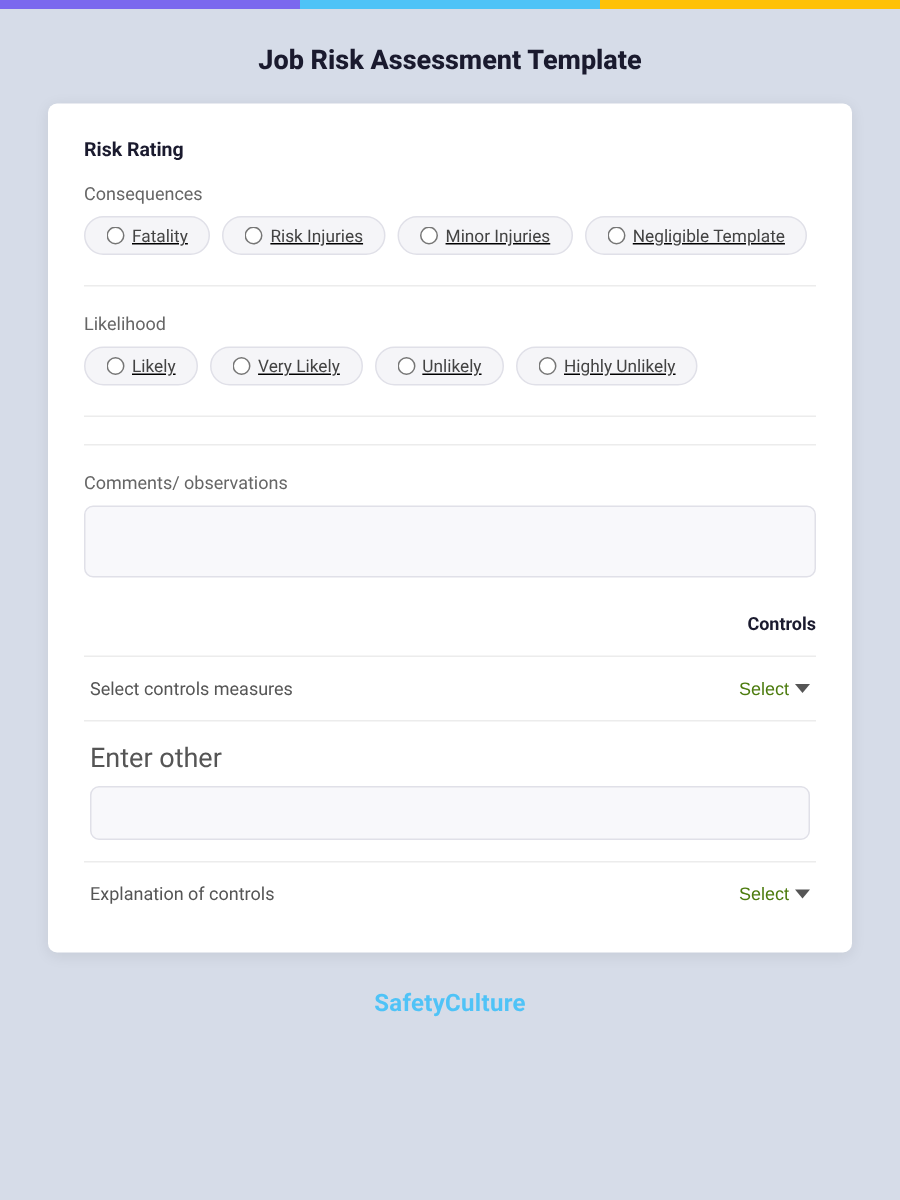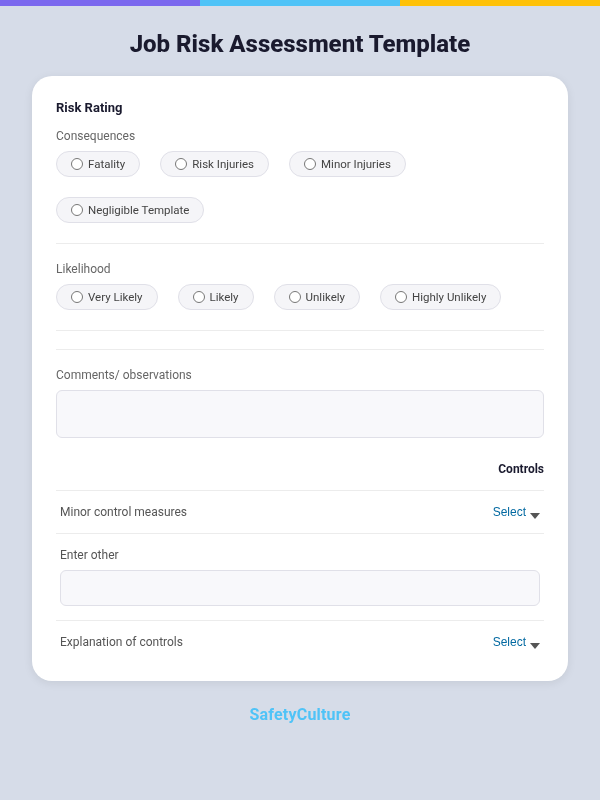--- a/index.html
+++ b/index.html
@@ -17,31 +17,31 @@
     .top-bar {
       width: 100%;
       height: 6px;
       display: flex;
     }
     .top-bar-purple { flex: 1; background: #7b68ee; }
     .top-bar-blue { flex: 1; background: #4fc3f7; }
     .top-bar-yellow { flex: 1; background: #ffc107; }
 
     .page-title {
-      font-size: 24px;
+      font-size: 18px;
       font-weight: 800;
       color: #1a1a2e;
       text-align: center;
       margin: 24px 0 18px;
       padding: 0 20px;
     }
 
     .card {
       background: #ffffff;
-      border-radius: 20px;
+      border-radius: 6px;
       width: 536px;
       padding: 24px 24px 28px;
       box-shadow: 0 2px 10px rgba(0,0,0,0.08);
     }
 
     .section-title {
       font-size: 13px;
       font-weight: 700;
       color: #1a1a2e;
       margin-bottom: 14px;
@@ -53,21 +53,22 @@
 
     .sub-label {
       font-size: 12px;
       color: #666;
       margin-bottom: 8px;
     }
 
     .radio-group {
       display: flex;
       flex-wrap: wrap;
-      gap: 20px;
+      gap: 8px;
+      text-decoration: underline;
     }
 
     .radio-option {
       display: flex;
       align-items: center;
       gap: 5px;
       background: #f5f5f8;
       border: 1.5px solid #e0e0e8;
       border-radius: 20px;
       padding: 5px 14px;
@@ -118,44 +119,44 @@
       margin-bottom: 0;
     }
 
     .select-label {
       font-size: 12px;
       color: #555;
     }
 
     .select-btn {
       display: flex;
-      align-items: flex-end;
+      align-items: center;
       gap: 4px;
       font-size: 12px;
-      color: #0369a1;
+      color: #4d7c0f;
       cursor: pointer;
       background: none;
       border: none;
     }
 
     .chevron {
       width: 0;
       height: 0;
       border-left: 5px solid transparent;
       border-right: 5px solid transparent;
       border-top: 6px solid #555;
     }
 
     .enter-other-section {
       padding: 14px 4px;
       border-bottom: 1px solid #ececec;
     }
 
     .enter-other-label {
-      font-size: 12px;
+      font-size: 18px;
       color: #555;
       margin-bottom: 8px;
     }
 
     .text-input-box {
       width: 100%;
       height: 36px;
       border: 1.5px solid #e0e0e8;
       border-radius: 6px;
       background: #f8f8fb;
@@ -220,25 +221,25 @@
     </div>
   </div>
 
   <hr class="divider">
 
   <div class="sub-section">
     <div class="sub-label">Likelihood</div>
     <div class="radio-group">
       <label class="radio-option">
         <input type="radio" name="likelihood" style="">
+        <span>Likely</span>
+      </label>
+      <label class="radio-option">
+        <input type="radio" name="likelihood" style="">
         <span>Very Likely</span>
-      </label>
-      <label class="radio-option">
-        <input type="radio" name="likelihood" style="">
-        <span>Likely</span>
       </label>
       <label class="radio-option">
         <input type="radio" name="likelihood" style="">
         <span>Unlikely</span>
       </label>
       <label class="radio-option">
         <input type="radio" name="likelihood" style="">
         <span>Highly Unlikely</span>
       </label>
     </div>
@@ -250,21 +251,21 @@
   <hr class="divider">
 
   <div class="sub-section">
     <div class="sub-label">Comments/ observations</div>
     <textarea class="comments-textarea" style=""></textarea>
   </div>
 
   <div class="controls-title">Controls</div>
 
   <div class="select-row">
-    <span class="select-label">Minor control measures</span>
+    <span class="select-label">Select controls measures</span>
     <button class="select-btn">
       <span>Select</span>
       <div class="chevron"></div>
     </button>
   </div>
 
   <div class="enter-other-section">
     <div class="enter-other-label">Enter other</div>
     <input type="text" class="text-input-box" style="">
   </div>

